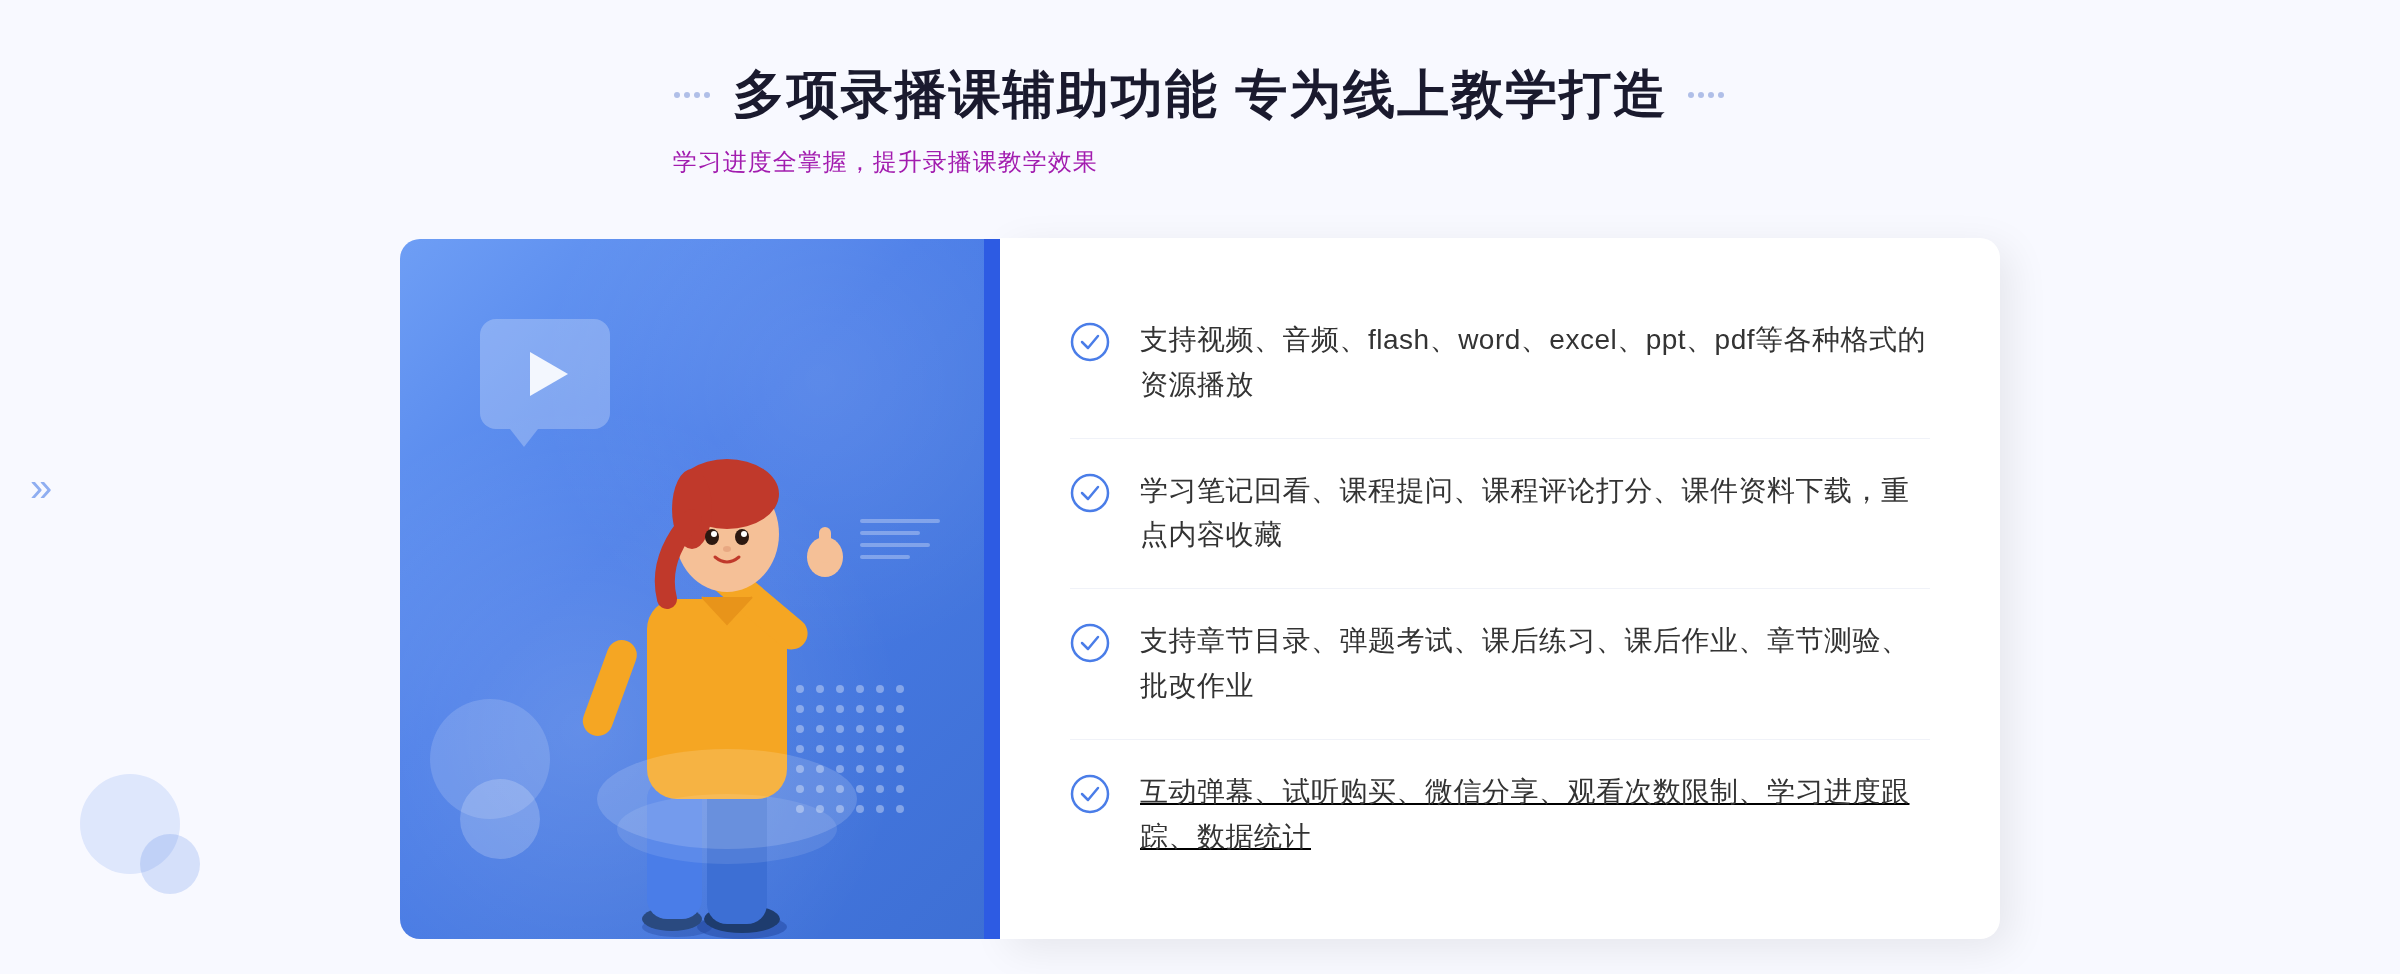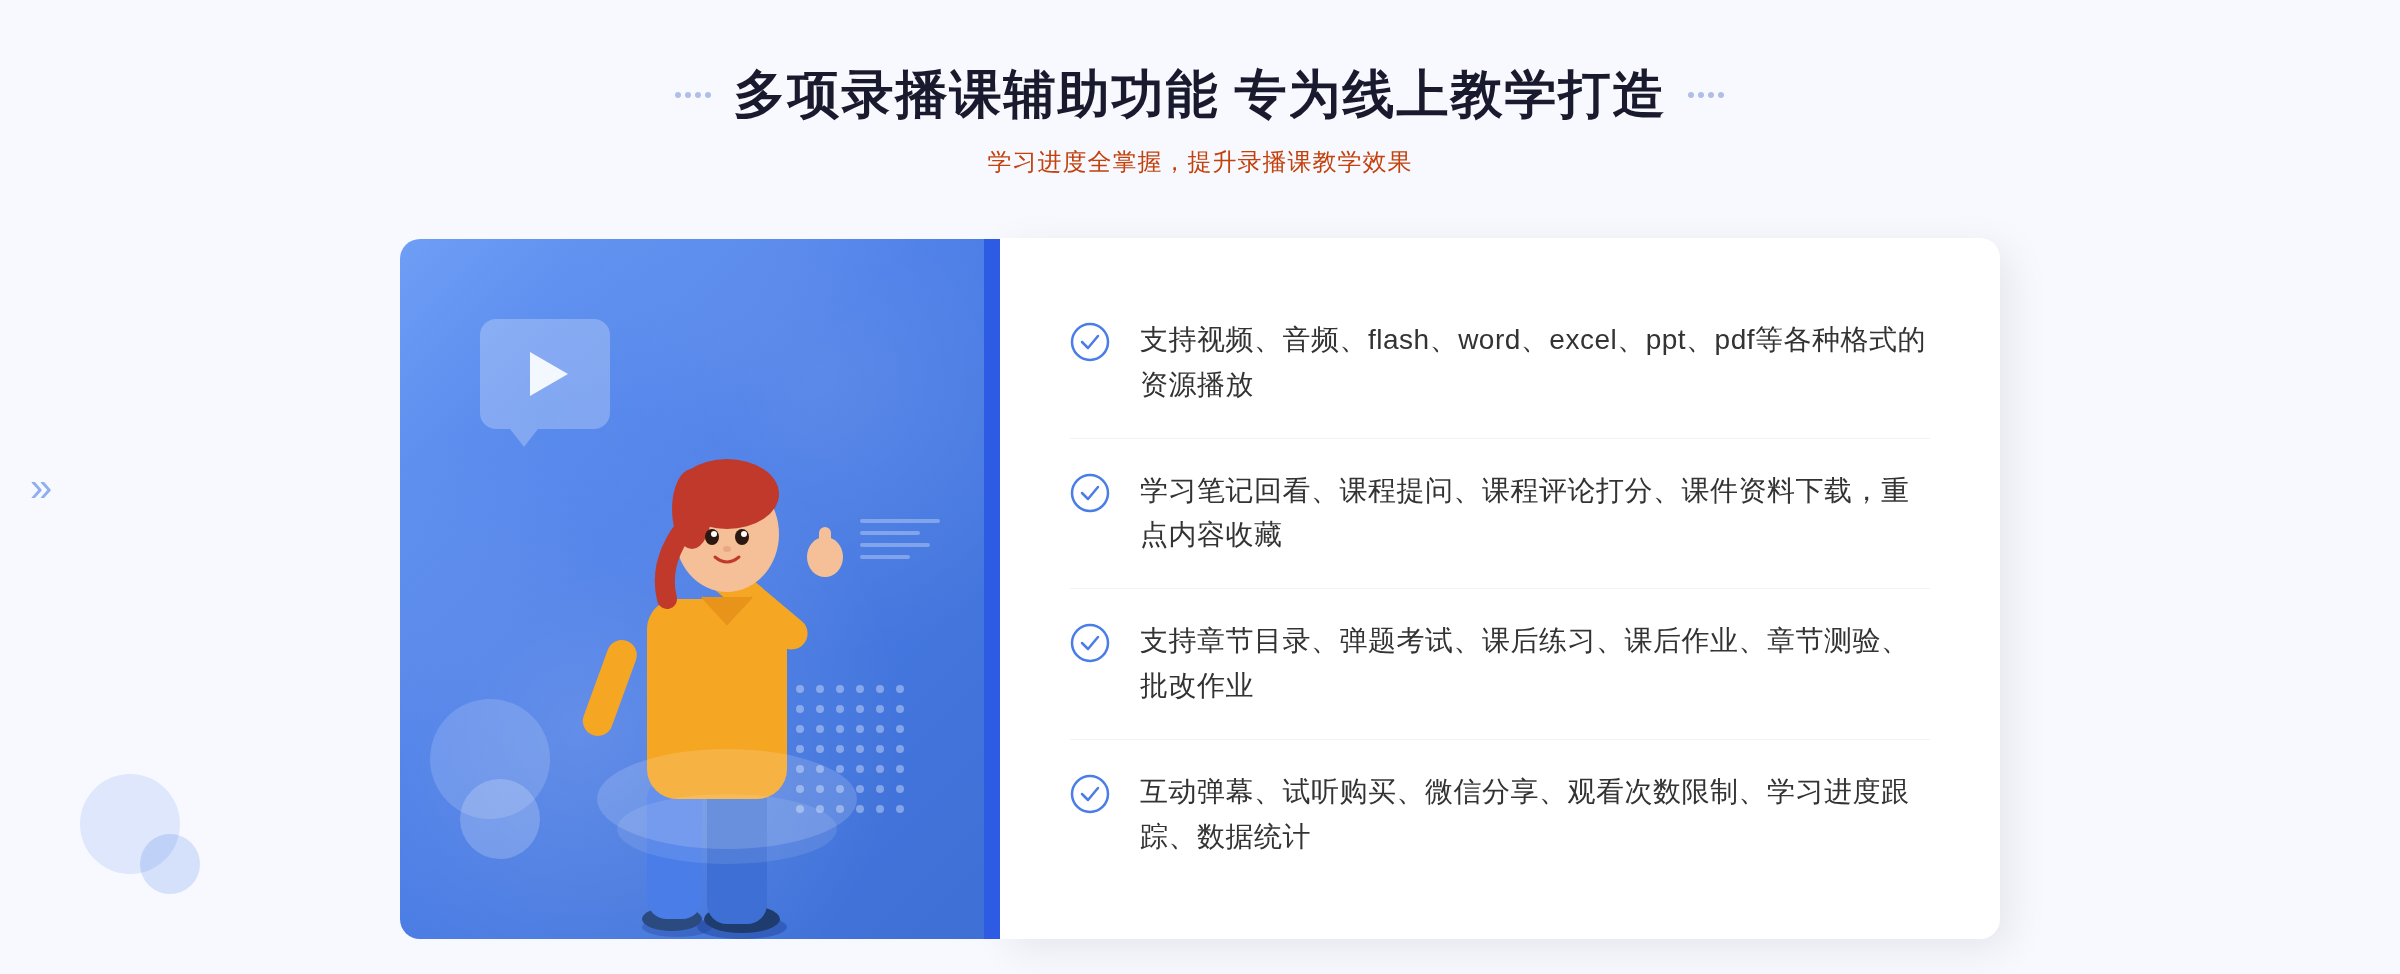--- a/index.html
+++ b/index.html
@@ -34,25 +34,24 @@
       top: 0;
       left: 0;
       width: 100%;
       height: 100%;
       pointer-events: none;
       overflow: hidden;
     }
 
     
     .header-section {
-      text-align: center;
+      text-align: left;
       margin-bottom: 60px;
       position: relative;
       z-index: 2;
-      font-family: Liberation Serif, serif;
     }
 
     .header-title-row {
       display: flex;
       align-items: center;
       justify-content: center;
       gap: 20px;
       margin-bottom: 16px;
     }
 
@@ -64,21 +63,21 @@
 
     .header-title {
       font-size: 52px;
       font-weight: 700;
       color: #1a1a2e;
       letter-spacing: 2px;
     }
 
     .header-subtitle {
       font-size: 24px;
-      color: #c2410c;
+      color: #a21caf;
       letter-spacing: 1px;
     }
 
     
     .main-content {
       display: flex;
       align-items: center;
       gap: 0;
       width: 1600px;
       position: relative;
@@ -214,20 +213,21 @@
     .feature-item {
       display: flex;
       align-items: flex-start;
       gap: 30px;
       padding: 30px 0;
       border-bottom: 1px solid #f0f2f8;
     }
 
     .feature-item:last-child {
       border-bottom: none;
+      text-decoration: underline;
     }
 
     .check-icon {
       flex-shrink: 0;
       width: 40px;
       height: 40px;
       margin-top: 4px;
     }
 
     .check-icon svg {

